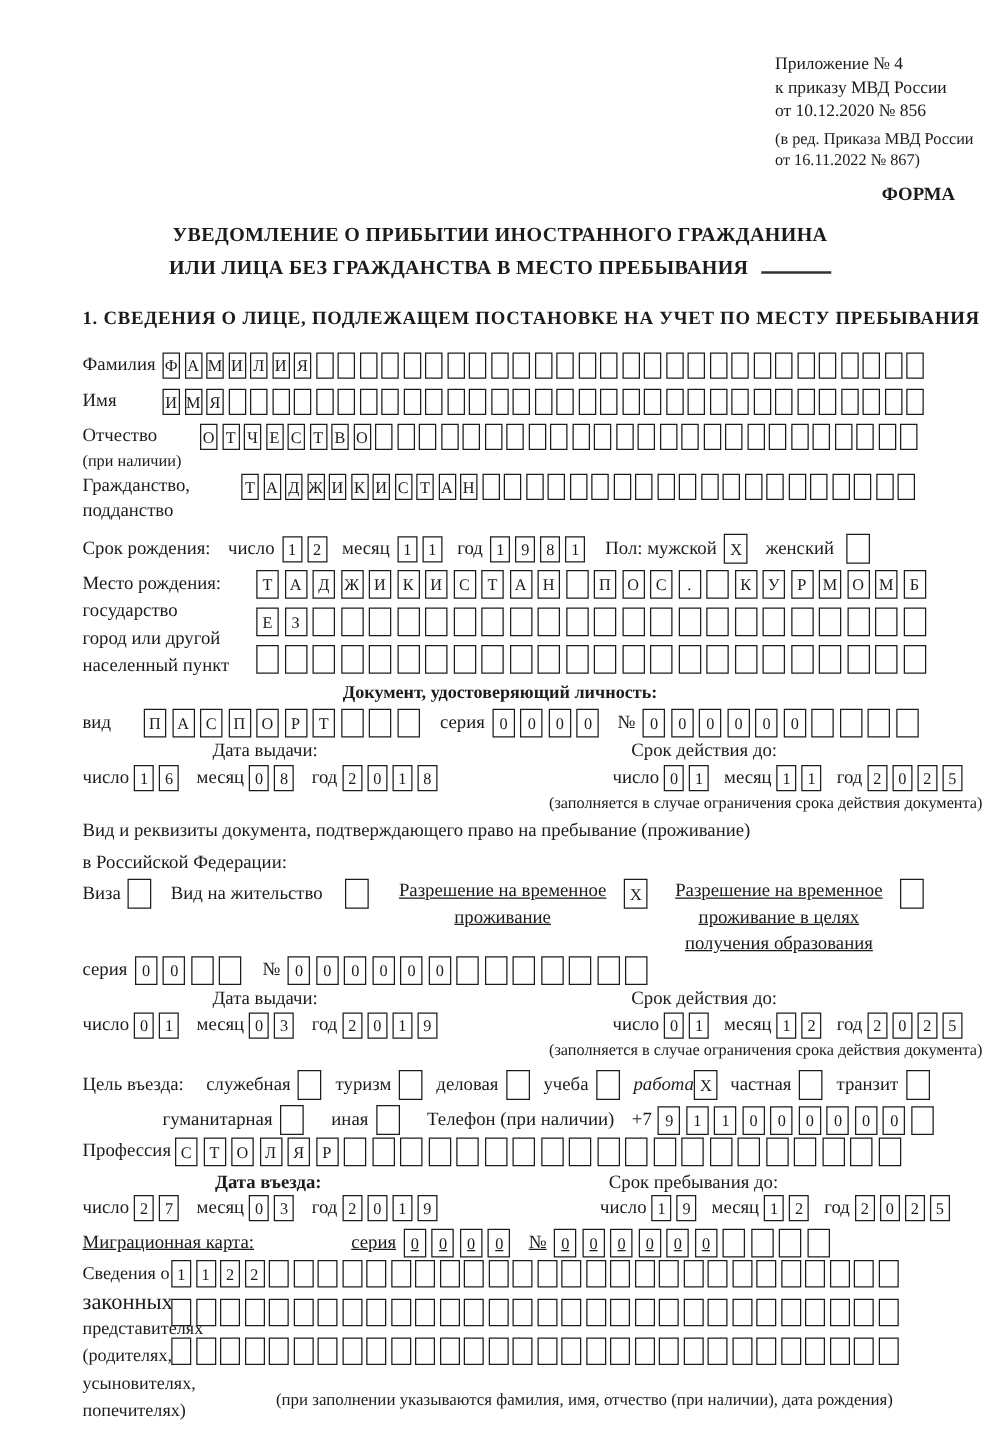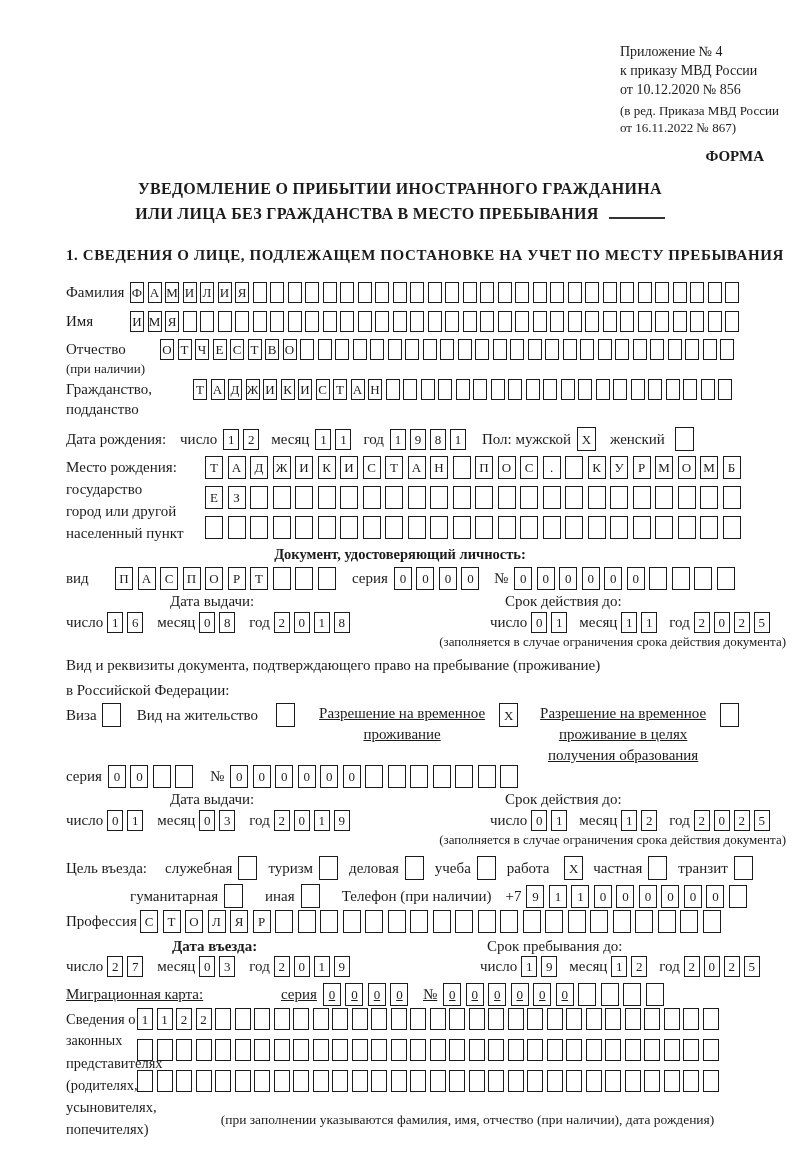--- a/index.html
+++ b/index.html
@@ -217,21 +217,21 @@
         <span class="cell"></span>
         <span class="cell"></span>
         <span class="cell"></span>
         <span class="cell"></span>
         <span class="cell"></span>
         <span class="cell"></span>
       </span>
   </div>
 
   <div class="row" style="top:427px;">
-    <span class="lab" style="margin-right:14px;">Дата рождения:</span>
+    <span class="lab" style="margin-right:14px;">Срок рождения:</span>
     <span class="lab mr6">число</span>
     <span class="cells datec">
         <span class="cell">1</span>
         <span class="cell">2</span>
       </span>
     <span class="lab mr6" style="margin-left:8px;">месяц</span>
     <span class="cells datec">
         <span class="cell">1</span>
         <span class="cell">1</span>
       </span>
@@ -533,21 +533,21 @@
         <span class="cell"></span>
       </span>
     <span class="lab" style="margin-left:11px;margin-right:6px;">деловая</span>
     <span class="cells checkbox">
         <span class="cell"></span>
       </span>
     <span class="lab" style="margin-left:11px;margin-right:6px;">учеба</span>
     <span class="cells checkbox">
         <span class="cell"></span>
       </span>
-    <span class="lab" style="margin-left:11px;margin-right:15px;">работа</span>
+    <span class="lab" style="margin-left:11px;margin-right:0;font-style:italic;">работа</span>
     <span class="cells checkbox">
         <span class="cell">X</span>
       </span>
     <span class="lab" style="margin-left:10px;margin-right:6px;">частная</span>
     <span class="cells checkbox">
         <span class="cell"></span>
       </span>
     <span class="lab" style="margin-left:11px;margin-right:6px;">транзит</span>
     <span class="cells checkbox">
         <span class="cell"></span>
@@ -673,21 +673,21 @@
         <span class="cell"></span>
         <span class="cell"></span>
         <span class="cell"></span>
         <span class="cell"></span>
       </span>
   </div>
 
   <div class="row top" style="top:1008px;">
     <span class="lblcol" style="width:71px;">
       <span class="lab" style="font-size:14.5px;">Сведения о</span>
-      <span class="lab" style="font-size:14px;">законных</span>
+      <span class="lab" style="font-size:18px;">законных</span>
       <span class="lab" style="font-size:14.5px;">представителях</span>
       <span class="lab" style="font-size:14.5px;">(родителях,</span>
       <span class="lab" style="font-size:14.5px;">усыновителях,</span>
       <span class="lab" style="font-size:14.5px;">попечителях)</span>
     </span>
     <span class="lblcol">
       <span class="cells rep" style="margin-bottom:9px;">
           <span class="cell">1</span>
           <span class="cell">1</span>
           <span class="cell">2</span>

